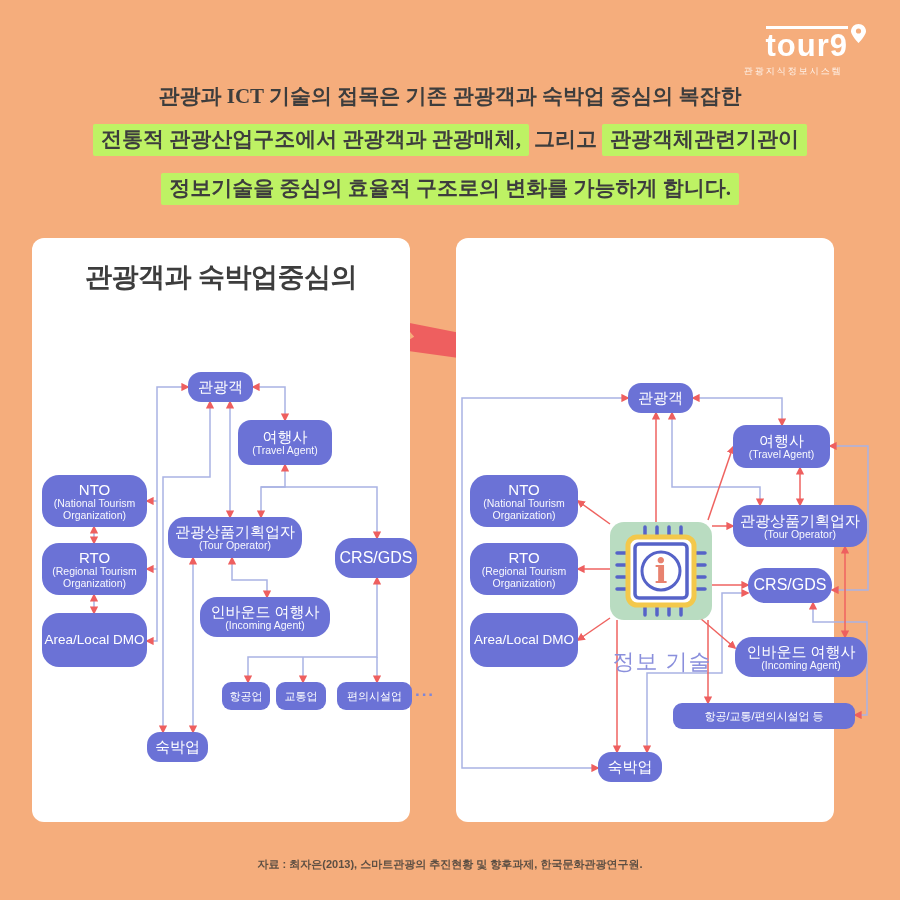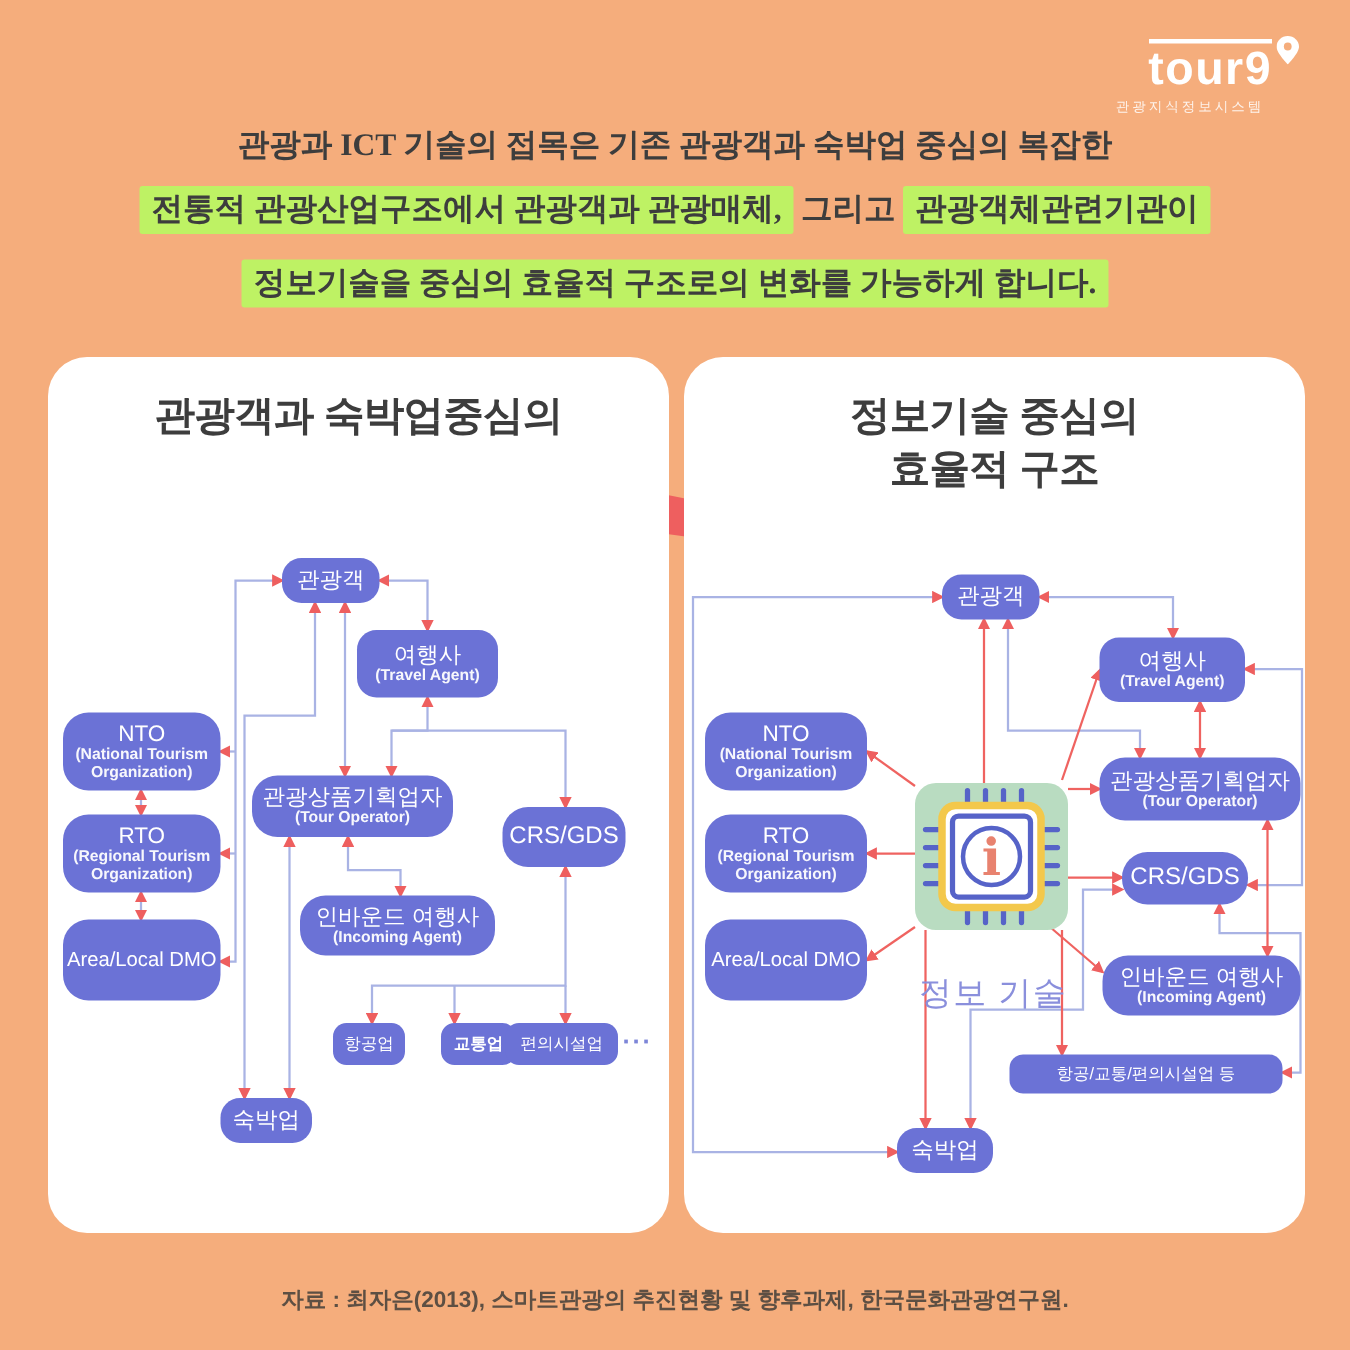--- a/index.html
+++ b/index.html
@@ -15,47 +15,47 @@
   .logo-tagline{font-size:9px;letter-spacing:2px;color:rgba(255,255,255,.85);margin-top:4px;}
 
   
   .header{position:absolute;top:86px;left:0;right:0;text-align:center;
           font-size:21px;font-weight:bold;color:#3d3d3d;line-height:1;}
   .hdr-line{margin-bottom:17px;font-family:Liberation Serif, serif;}
   .hl{background:#bef264;padding:5px 8px 6px;border-radius:2px;display:inline-block;}
   .hdr-plain{margin:0 5px;display:inline-block;padding:5px 0 6px;}
 
   
-  .panel{position:absolute;top:238px;width:414px;height:584px;background:#ffffff;border-radius:26px;}
+  .panel{position:absolute;top:238px;width:378px;height:584px;background:#ffffff;border-radius:12px;}
   .panel-left{left:32px;}
   .panel-right{left:456px;}
   .panel-title{position:absolute;top:22px;left:0;right:0;text-align:center;
                font-size:27px;font-weight:bold;color:#3d3d3d;line-height:1.3;letter-spacing:-0.5px;}
   .wires{position:absolute;left:0;top:0;}
 
   
   .node{position:absolute;background:#6b72d6;color:#fff;border-radius:13px;
         display:flex;flex-direction:column;align-items:center;justify-content:center;
         text-align:center;font-size:15px;line-height:1.15;white-space:nowrap;}
-  .node .sub{font-size:10.5px;font-weight:bold;white-space:normal;line-height:1.1;opacity:.95;}
+  .node .sub{font-size:10.5px;font-weight:normal;white-space:normal;line-height:1.1;opacity:.95;}
   .node.big{border-radius:17px;}
   .node.small{border-radius:9px;font-size:11px;text-align:right;}
   .ellipsis{position:absolute;color:#7d86d8;font-size:17px;font-weight:bold;letter-spacing:1px;}
 
   
   .chip{position:absolute;background:#b9dcc1;border-radius:14px;display:flex;
         align-items:center;justify-content:center;}
   .center-label{position:absolute;text-align:center;color:#8a8fdc;font-size:22px;letter-spacing:1px;}
 
   
   .trans-arrow{position:absolute;left:388px;top:314px;}
 
   
   .source{position:absolute;top:857px;left:0;right:0;text-align:center;
-          font-size:15px;font-weight:bold;color:#5d4f43;}
+          font-size:11px;font-weight:bold;color:#5d4f43;}
 </style>
 </head>
 <body>
 
 <div class="canvas">
 
   <div class="logo">
     <div class="logo-mark">
       <span class="logo-text">tour9</span>
       <svg class="logo-pin" width="15" height="19" viewBox="0 0 15 19">
@@ -134,37 +134,33 @@
     <div class="node big" style="left:168px;top:359px;width:130px;height:40px;">
         <span>인바운드 여행사</span>
         <span class="sub">(Incoming Agent)</span>
       </div>
     <div class="node big" style="left:10px;top:375px;width:105px;height:54px;font-size:13.5px;">
         <span>Area/Local DMO</span>
       </div>
     <div class="node small" style="left:190px;top:444px;width:48px;height:28px;">
         <span>항공업</span>
       </div>
-    <div class="node small" style="left:262px;top:444px;width:50px;height:28px;font-weight:bold;">
+    <div class="node small" style="left:244px;top:444px;width:50px;height:28px;">
         <span>교통업</span>
       </div>
     <div class="node small" style="left:305px;top:444px;width:75px;height:28px;">
         <span>편의시설업</span>
       </div>
     <div class="node" style="left:115px;top:494px;width:61px;height:30px;">
         <span>숙박업</span>
       </div>
     <div class="ellipsis" style="left:383px;top:447px;">···</div>
   </div>
 
   <div class="panel panel-right">
-    <div class="panel-title">
-      <div>정보기술 중심의</div>
-      <div>효율적 구조</div>
-    </div>
 
     <svg class="wires" width="414" height="584" viewBox="0 0 414 584">
       <defs>
         <marker id="ra" viewBox="0 0 10 10" refX="8" refY="5" markerWidth="5.5" markerHeight="5.5" orient="auto">
             <path d="M0,0 L10,5 L0,10 z" fill="#ee5f5f"></path>
           </marker>
         <marker id="rs" viewBox="0 0 10 10" refX="8" refY="5" markerWidth="5.5" markerHeight="5.5" orient="auto-start-reverse">
             <path d="M0,0 L10,5 L0,10 z" fill="#ee5f5f"></path>
           </marker>
       </defs>

